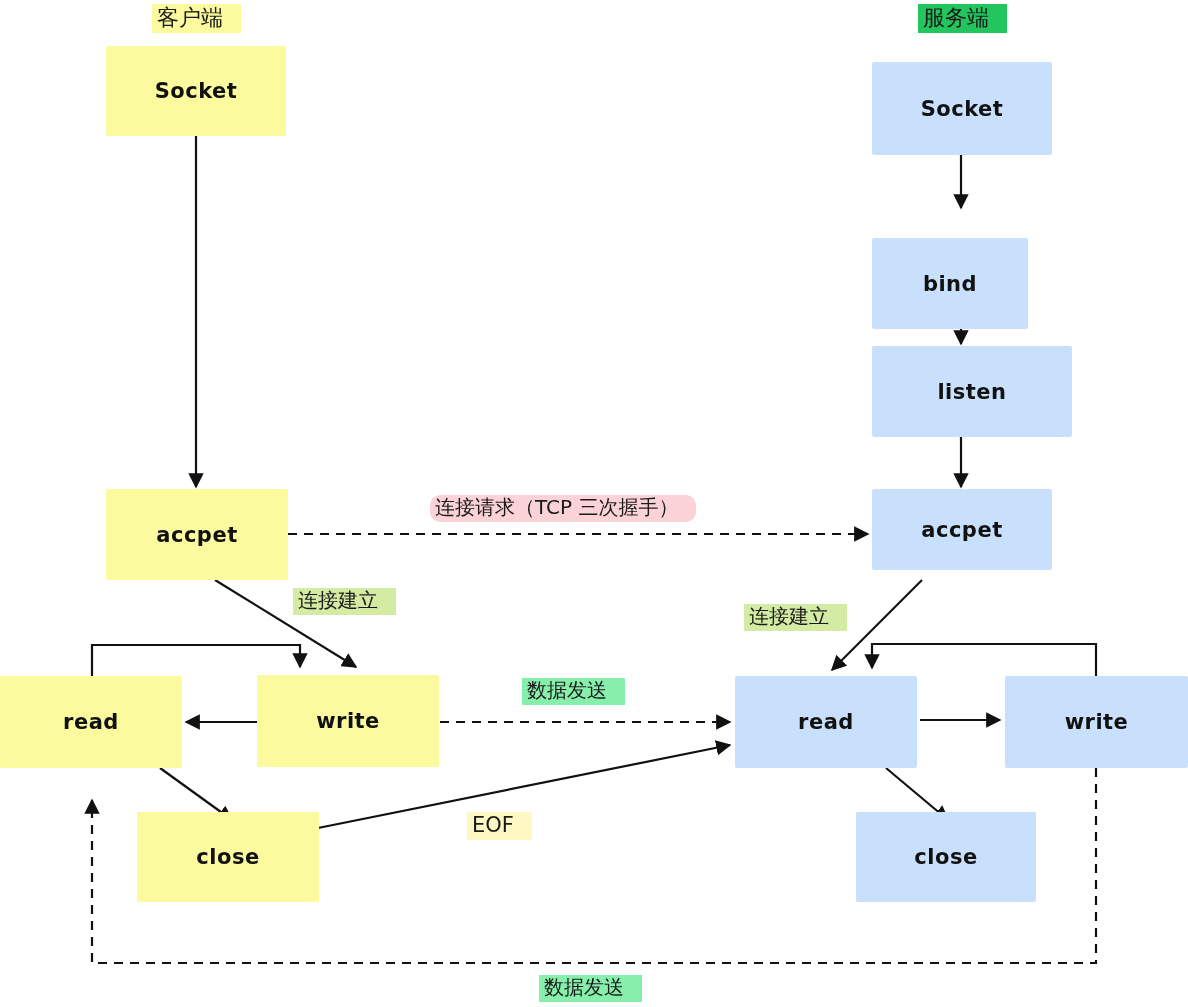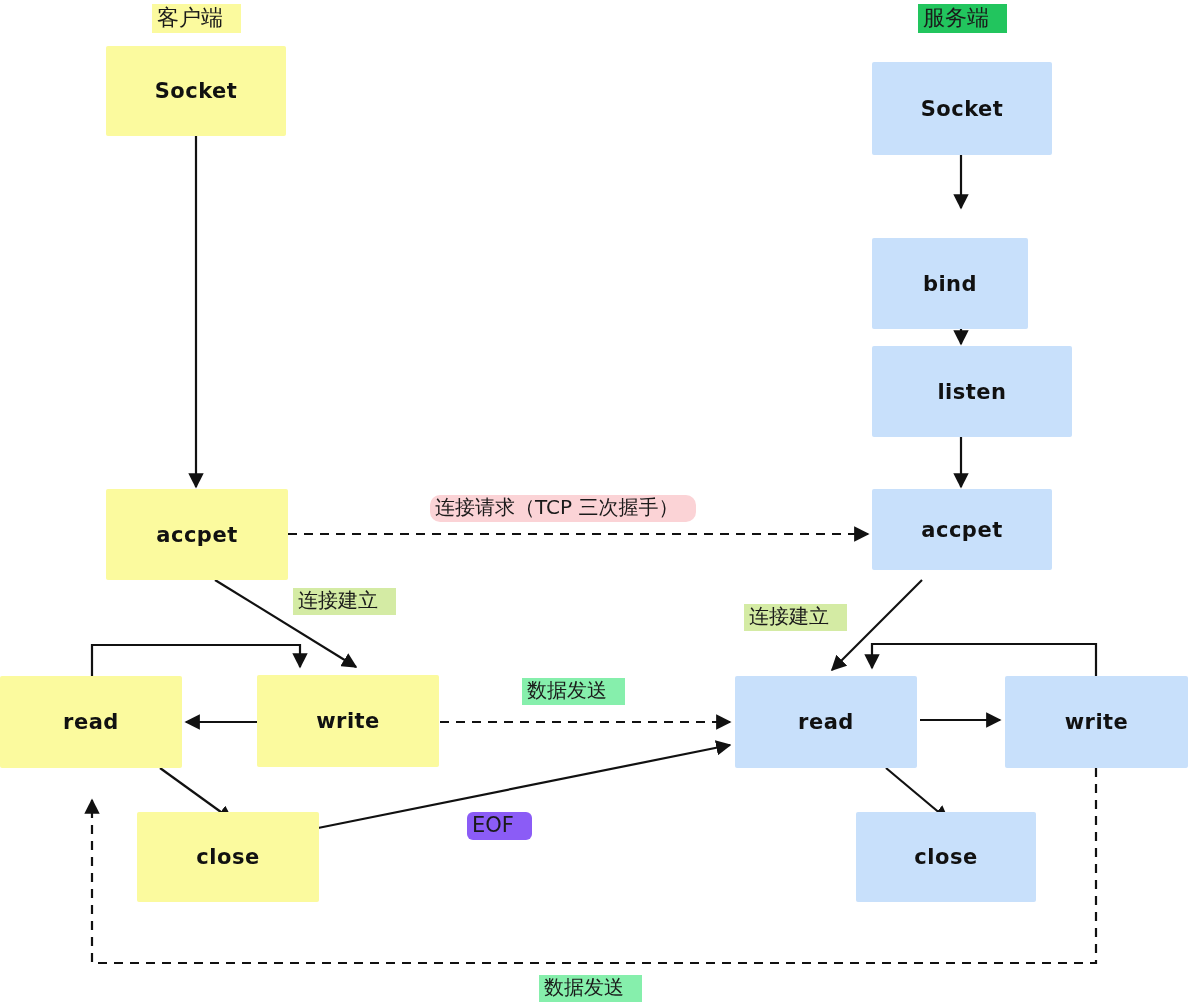--- a/index.html
+++ b/index.html
@@ -31,21 +31,21 @@
     color:#1a1a1a;
     padding:1px 18px 3px 5px;
     white-space:nowrap;
     line-height:1.15;
   }
   .tag.yellow{background:#fbfa9e;}
   .tag.blue{background:#22c55e;}
   .tag.green{background:#d4eba4;}
   .tag.pink{background:#fbd3d6;border-radius:10px;}
   .tag.orange{background:#86efac;}
-  .tag.grey{background:#8b5cf6;border-radius:6px;}
+  .tag.grey{background:#fef9c3;}
   .tag.big{font-size:22px;}
 </style>
 </head>
 <body>
 
 <div id="canvas">
 
   <svg class="edges" viewBox="0 0 1188 1007">
     <defs>
       <marker id="arrow" viewBox="0 0 10 10" refX="9" refY="5" markerWidth="7" markerHeight="7" orient="auto-start-reverse">

